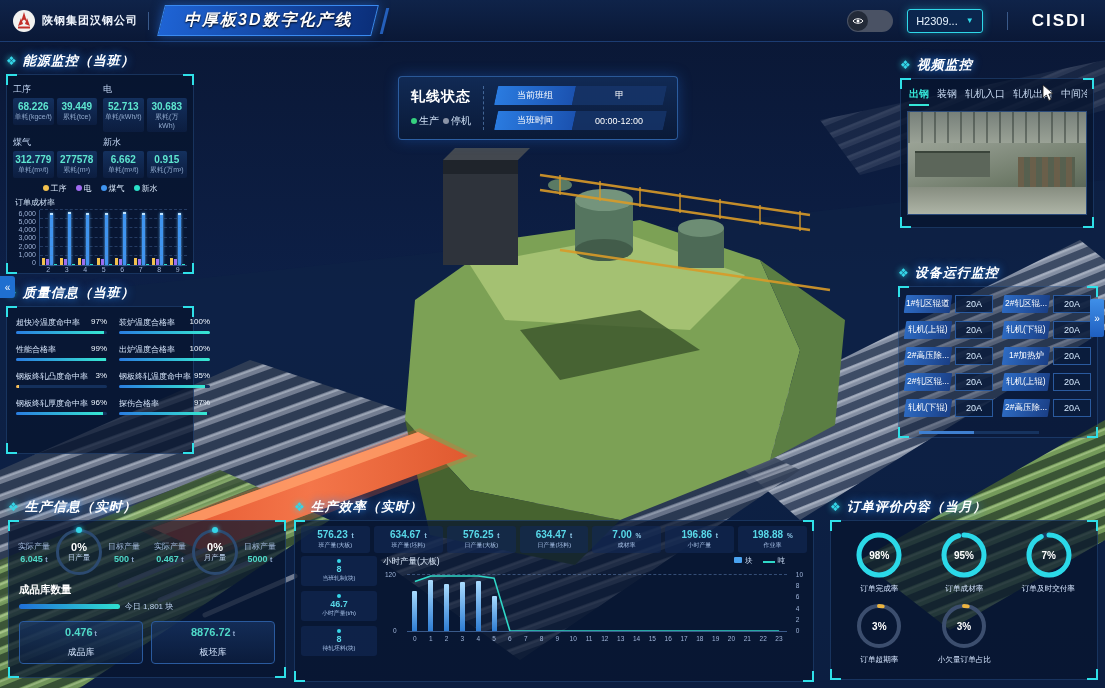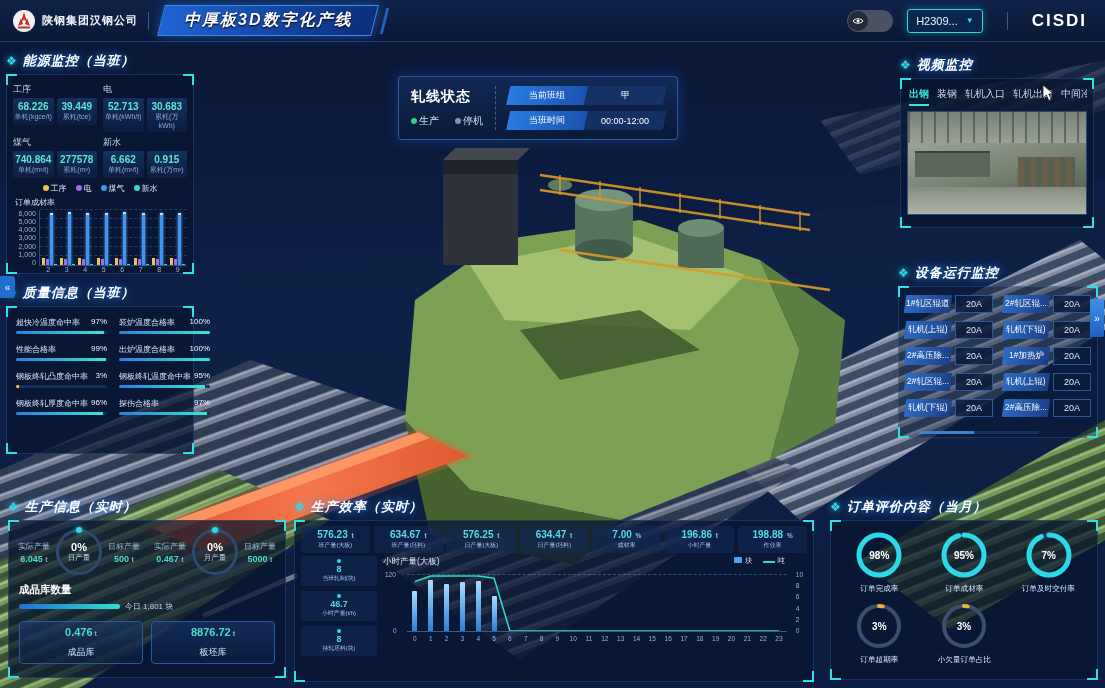--- a/index.html
+++ b/index.html
@@ -56,21 +56,21 @@
   .q-grid { display:grid; grid-template-columns:1fr 1fr; gap:10px 12px; padding:10px 9px; }
   .q-top { display:flex; justify-content:space-between; font-size:8px; color:#d5e4fa; white-space:nowrap; }
   .q-top .qv { color:#eef6ff; margin-left:3px; }
   .q-track { height:3px; background:#14305c; margin-top:3px; border-radius:2px; overflow:hidden; }
   .q-fill { height:100%; background:linear-gradient(90deg,#2a7de0,#37e8d2); }
   .q-fill.orange { background:linear-gradient(90deg,#f2a53c,#f8d06a); }
   
   .st-box { display:flex; align-items:center; background:linear-gradient(180deg,rgba(18,44,88,.88),rgba(10,26,56,.88));
     border:1px solid rgba(70,140,230,.55); border-radius:4px; box-shadow:0 0 14px rgba(30,100,200,.4); padding:9px 12px; gap:12px; height:64px; }
   .st-title { font-size:14px; font-weight:bold; color:#fff; letter-spacing:1px; }
-  .st-legend { display:flex; gap:16px; font-size:10px; color:#cfe0f5; margin-top:8px; }
+  .st-legend { display:flex; gap:4px; font-size:10px; color:#cfe0f5; margin-top:8px; }
   .st-div { align-self:stretch; border-left:1px dashed rgba(120,170,230,.5); }
   .st-rows { flex:1; display:flex; flex-direction:column; gap:6px; }
   .st-row { display:flex; height:19px; transform:skewX(-12deg); overflow:hidden; border-radius:1px; }
   .st-badge { width:78px; background:linear-gradient(90deg,#2a7be0,#1b52b0); color:#fff; font-size:9px; display:flex; align-items:center; justify-content:center; }
   .st-badge span,.st-val span { transform:skewX(12deg); }
   .st-val { flex:1; background:rgba(22,54,108,.8); color:#fff; font-size:9px; display:flex; align-items:center; justify-content:center; }
   
   .v-tabs { display:flex; gap:8px; font-size:10px; color:#c8daf2; white-space:nowrap; overflow:hidden; padding:2px 2px 0; }
   .v-tab { cursor:pointer; padding-bottom:3px; flex:0 0 auto; }
   .v-tab.active { color:#35e6d8; font-weight:bold; border-bottom:2px solid #35e6d8; }
@@ -278,21 +278,21 @@
             <div class="e-stat">
               <div class="e-val">30.683</div>
               <div class="e-lab">累耗(万kWh)</div>
             </div>
           </div>
         </div>
         <div>
           <div class="e-gname">煤气</div>
           <div class="e-stats">
             <div class="e-stat">
-              <div class="e-val">740.864</div>
+              <div class="e-val">312.779</div>
               <div class="e-lab">单耗(m³/t)</div>
             </div>
             <div class="e-stat">
               <div class="e-val">277578</div>
               <div class="e-lab">累耗(m³)</div>
             </div>
           </div>
         </div>
         <div>
           <div class="e-gname">新水</div>
@@ -393,21 +393,21 @@
         <span>9</span>
       </div>
   </div>
 </section>
 
 <section class="panel" style="left:6px; top:284px; width:188px;">
   <div class="ptitle">
       <span class="dia">❖</span>
       <span>质量信息（当班）</span>
     </div>
-  <div class="pbox" style="height:148px;border-radius:10px;">
+  <div class="pbox" style="height:148px;">
       <div class="cr"></div>
     <div id="q-grid" class="q-grid">
         <div>
           <div class="q-top">
             <span>超快冷温度命中率</span>
             <span class="qv">97%</span>
           </div>
           <div class="q-track">
             <div class="q-fill" style="width: 97%;"></div>
           </div>

